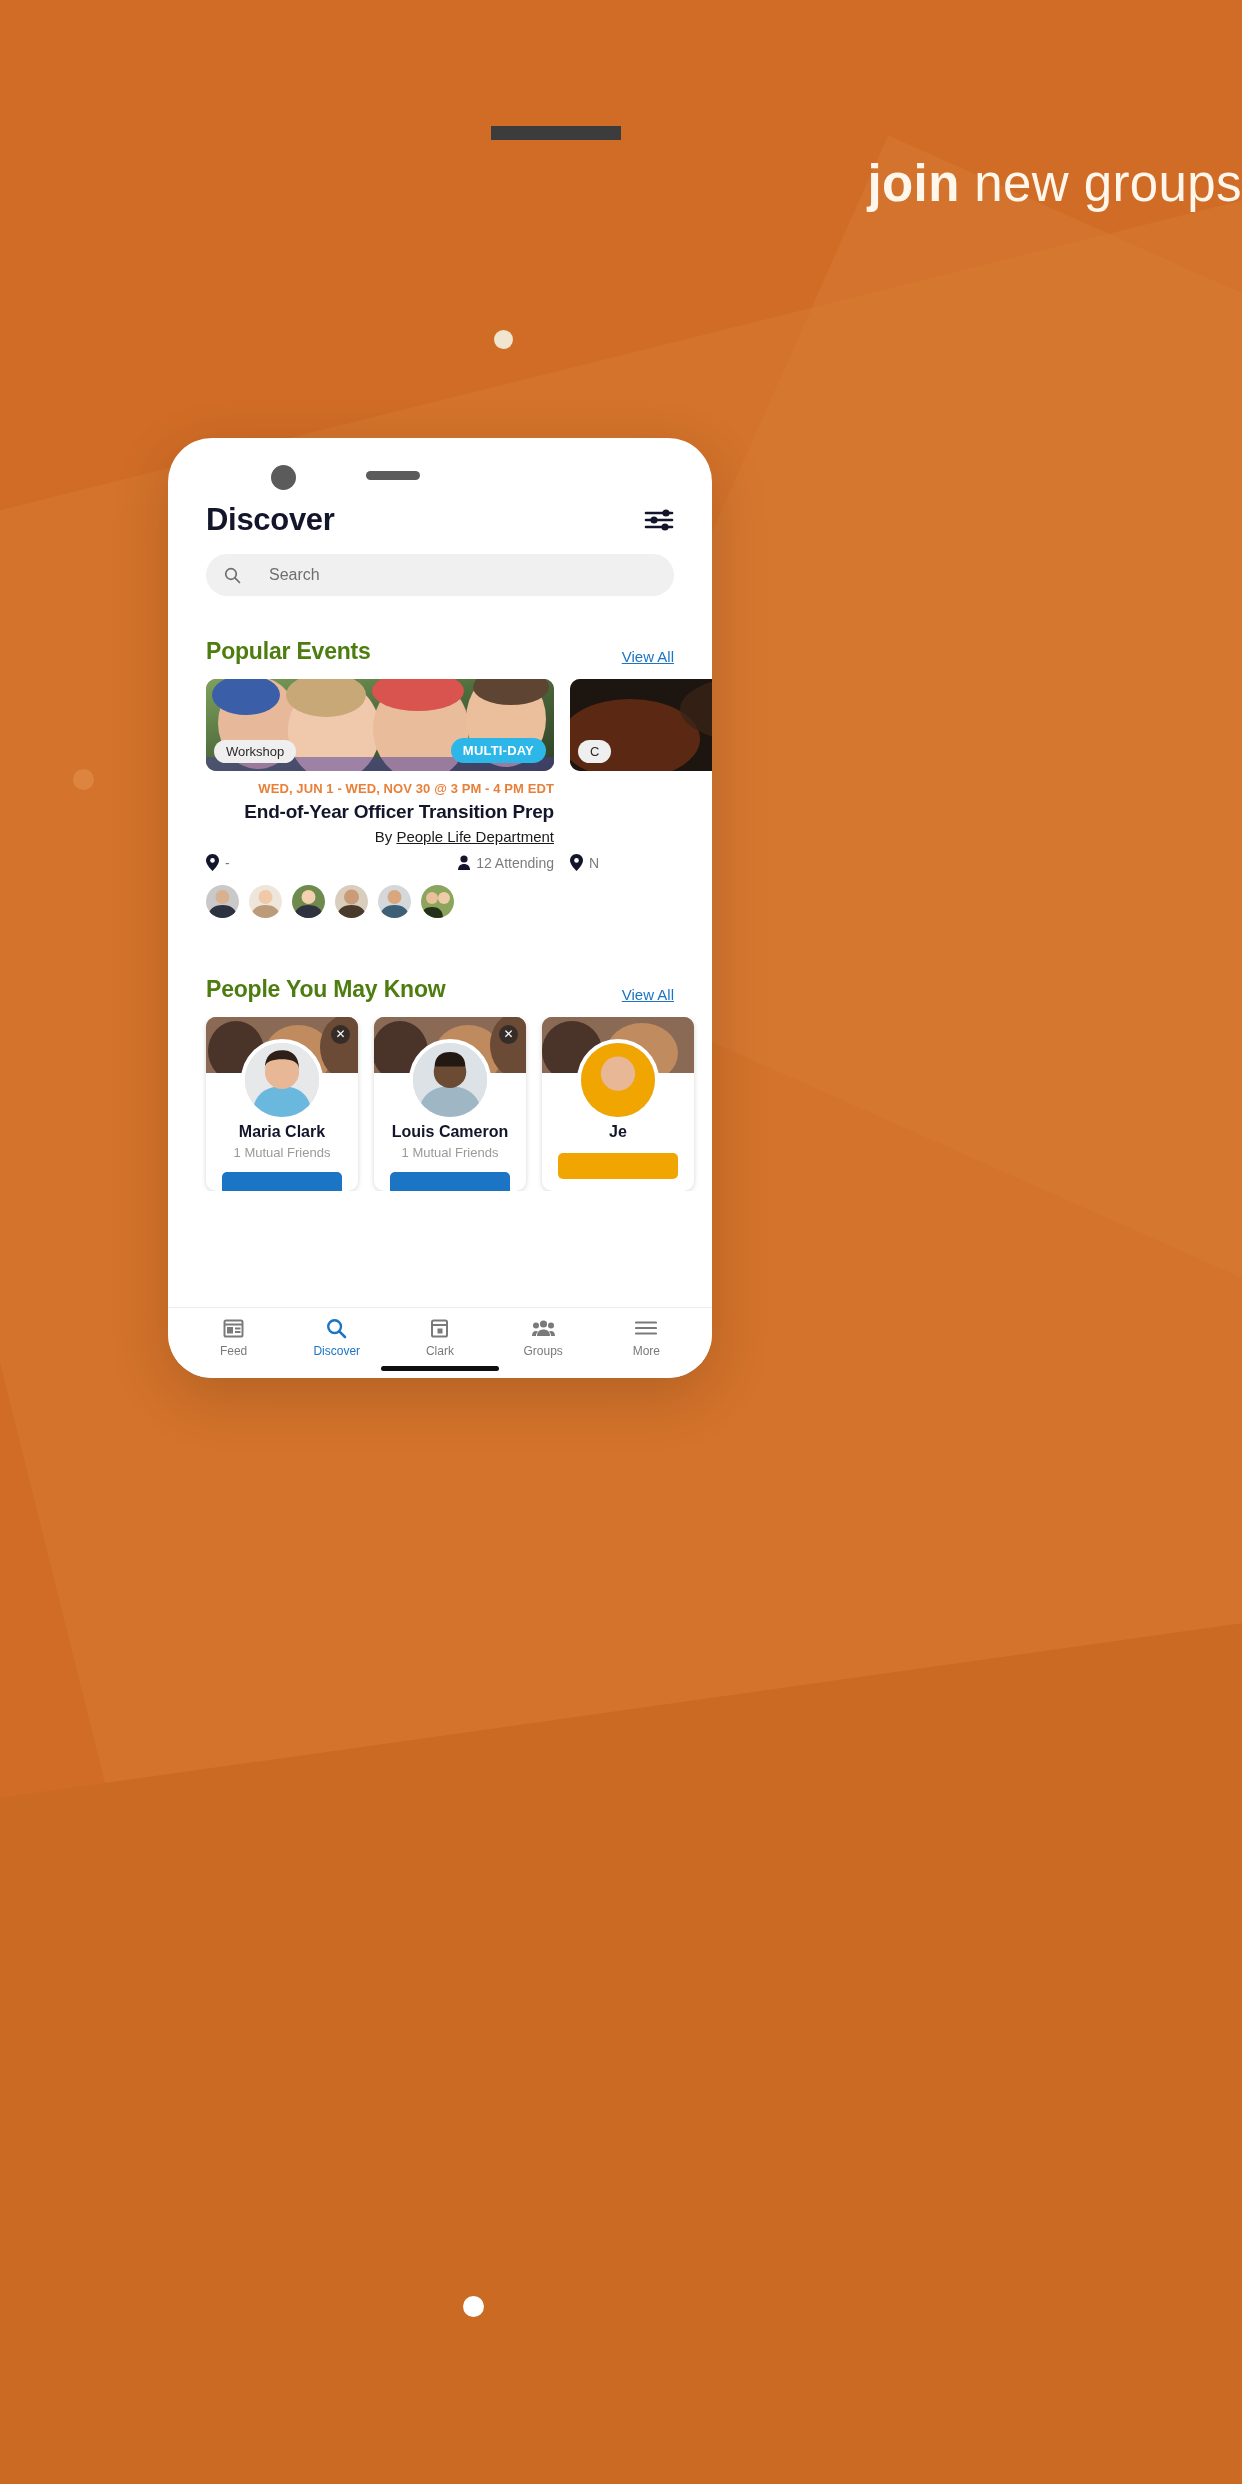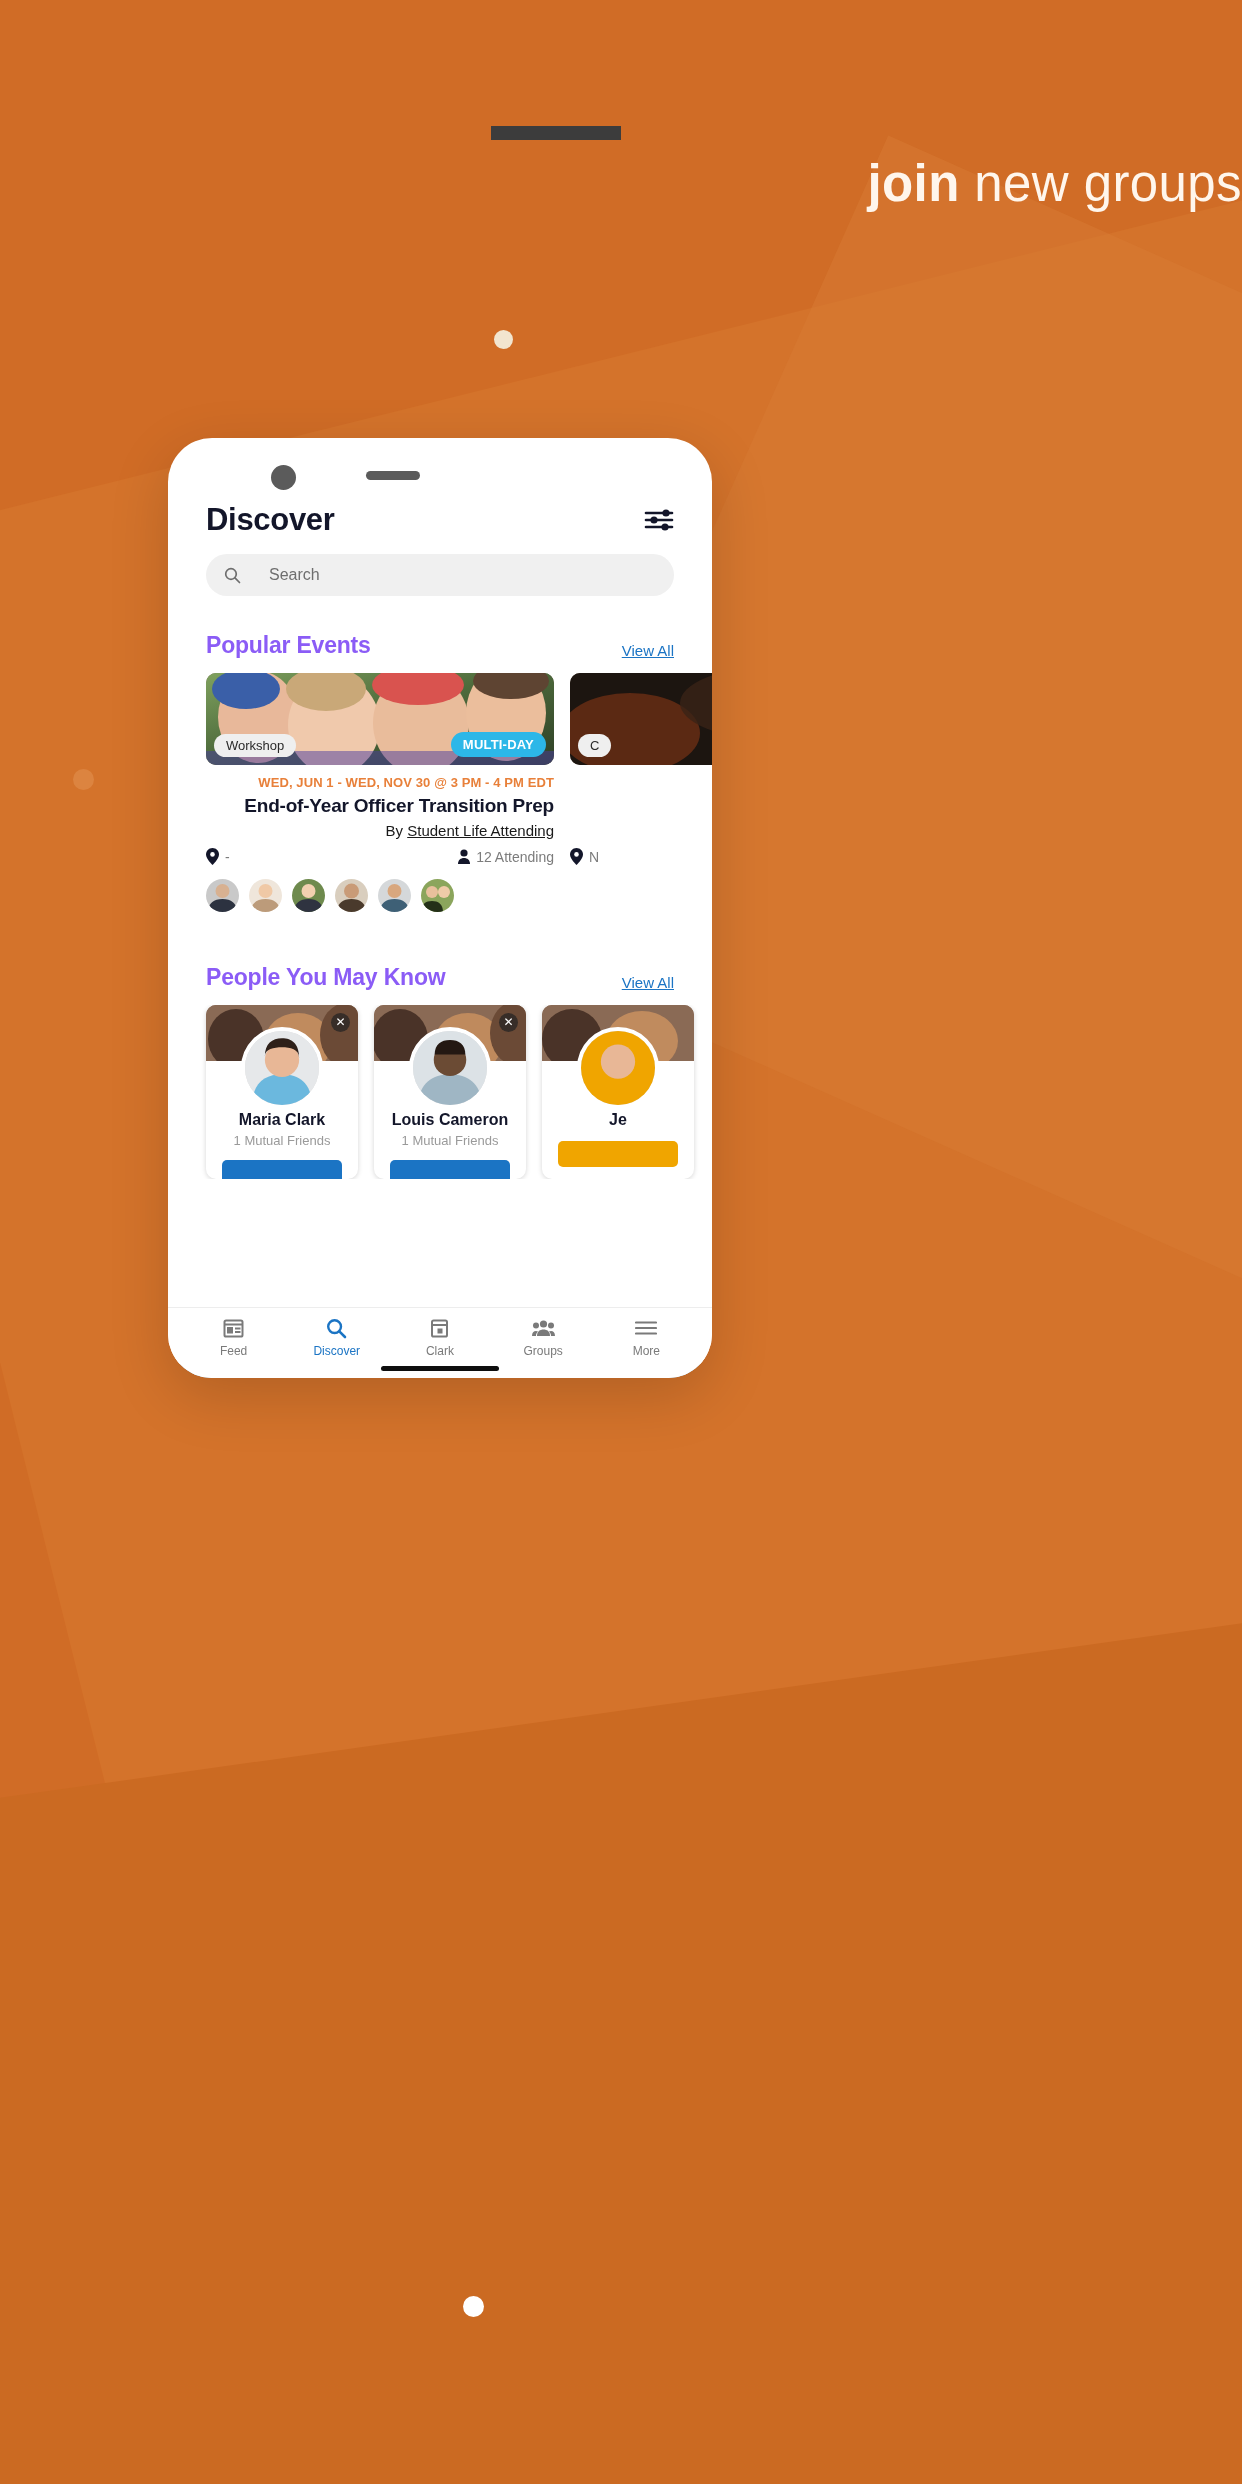--- a/index.html
+++ b/index.html
@@ -165,22 +165,23 @@
 
   .section-head {
     display: flex;
     align-items: flex-end;
     justify-content: space-between;
     padding: 0 38px;
   }
   .sec-title {
     font-size: 23px;
     font-weight: 700;
-    color: #8b5cf6;
+    color: #4d7c0f;
     letter-spacing: -.2px;
+    margin-top: 6px;
   }
   .view-all {
     font-size: 15px;
     color: #1B74C4;
     text-decoration: underline;
     text-align: right;
   }
 
   .hscroll {
     display: flex;
@@ -419,21 +420,21 @@
               <ellipse cx="212" cy="12" rx="46" ry="20" fill="#D9534F"></ellipse>
               <ellipse cx="300" cy="40" rx="40" ry="48" fill="#EBBE9C"></ellipse>
               <ellipse cx="305" cy="8" rx="38" ry="18" fill="#5E4432"></ellipse>
               <rect x="0" y="78" width="348" height="14" fill="#4A3BA0" opacity=".5"></rect>
             </svg>
             <span class="badge-left">Workshop</span>
             <span class="badge-right">MULTI-DAY</span>
           </div>
           <div class="ev-date">WED, JUN 1 - WED, NOV 30 @ 3 PM - 4 PM EDT</div>
           <div class="ev-name">End-of-Year Officer Transition Prep</div>
-          <div class="ev-by"><span>By </span><u>Student Life Attending</u></div>
+          <div class="ev-by"><span>By </span><u>People Life Department</u></div>
           <div class="ev-meta">
             <span class="left">
               <svg class="pin" viewBox="0 0 13 17">
                 <path d="M6.5 0C2.9 0 0 2.9 0 6.5C0 11 6.5 17 6.5 17S13 11 13 6.5C13 2.9 10.1 0 6.5 0Z" fill="#13162A"></path>
                 <circle cx="6.5" cy="6.4" r="2.3" fill="#fff"></circle>
               </svg>
               <span>-</span>
             </span>
             <span class="right">
               <svg class="person-ic" viewBox="0 0 12 15">

